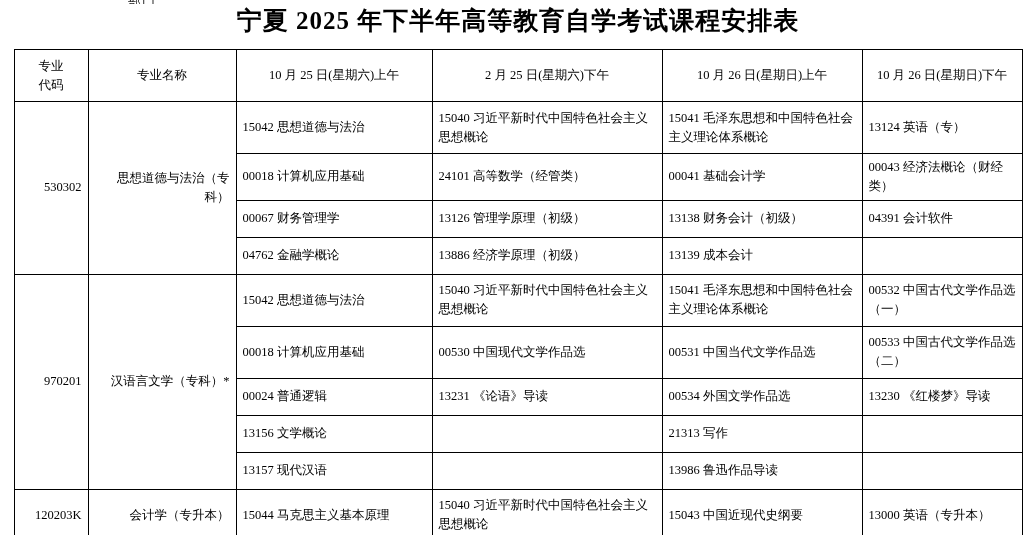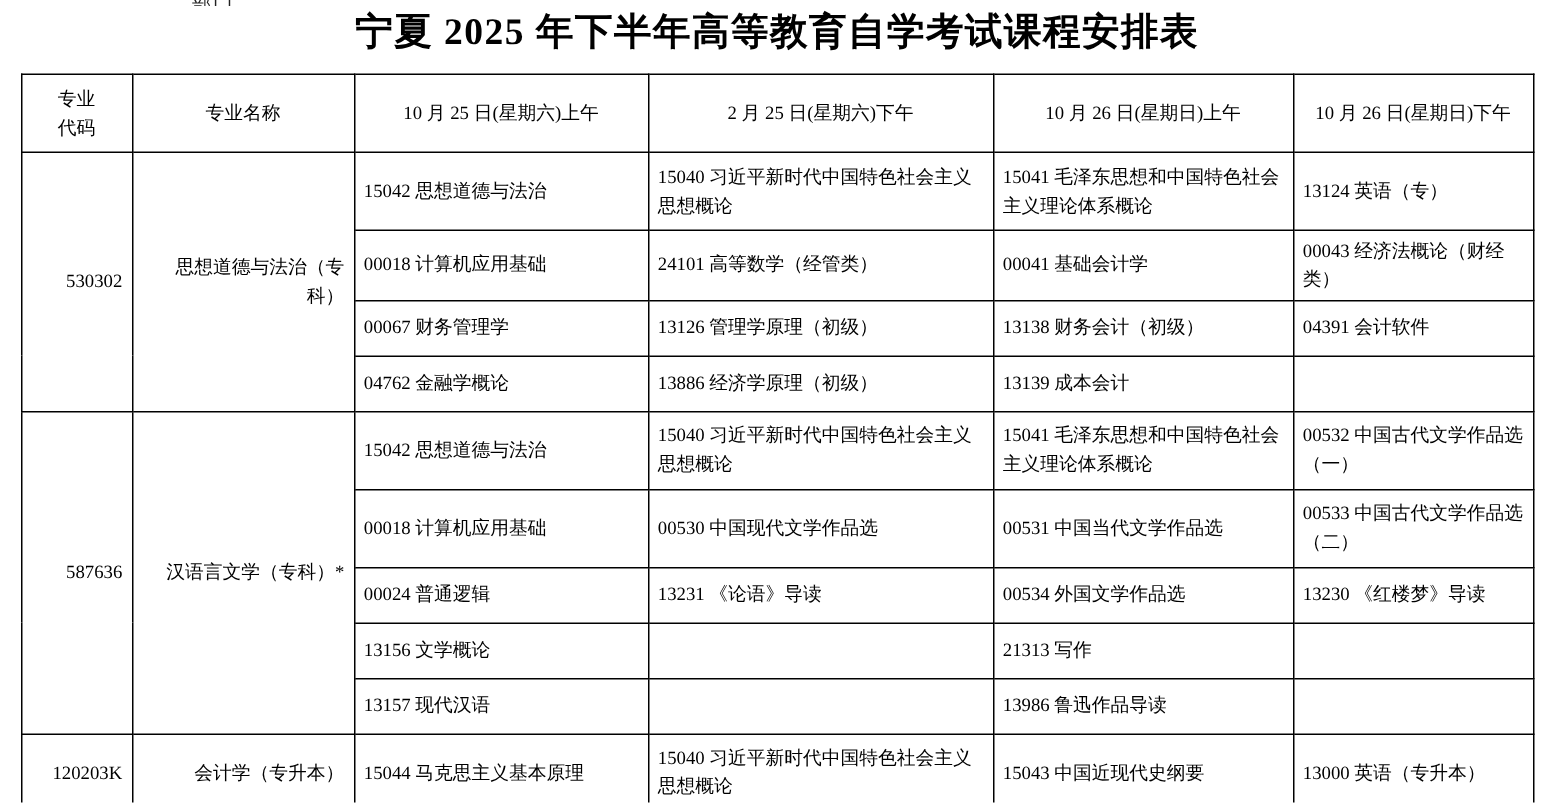--- a/index.html
+++ b/index.html
@@ -142,21 +142,21 @@
         <td class="course">04391  会计软件</td>
       </tr>
       <tr>
         <td class="course">04762  金融学概论</td>
         <td class="course">13886  经济学原理（初级）</td>
         <td class="course">13139  成本会计</td>
         <td class="course"></td>
       </tr>
 
       <tr>
-        <td class="code tall" rowspan="5">587636</td>
+        <td class="code tall" rowspan="5">970201</td>
         <td class="major" rowspan="5">汉语言文学（专科）*</td>
         <td class="course tall">15042  思想道德与法治</td>
         <td class="course tall">15040  习近平新时代中国特色社会主义思想概论</td>
         <td class="course tall">15041  毛泽东思想和中国特色社会主义理论体系概论</td>
         <td class="course tall">00532  中国古代文学作品选（一）</td>
       </tr>
       <tr>
         <td class="course tall">00018  计算机应用基础</td>
         <td class="course tall">00530  中国现代文学作品选</td>
         <td class="course tall">00531  中国当代文学作品选</td>

